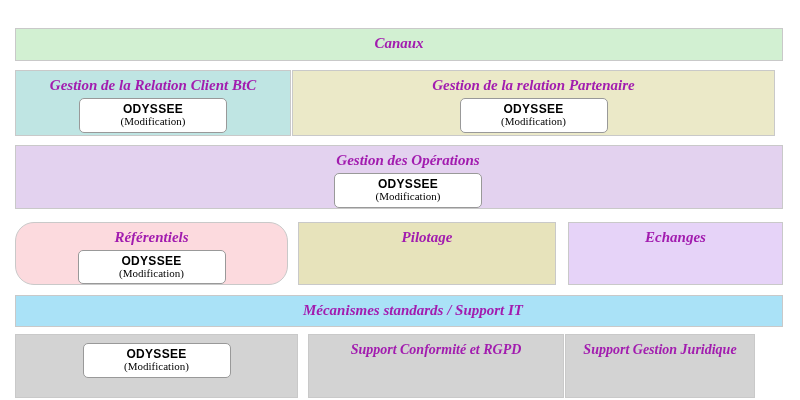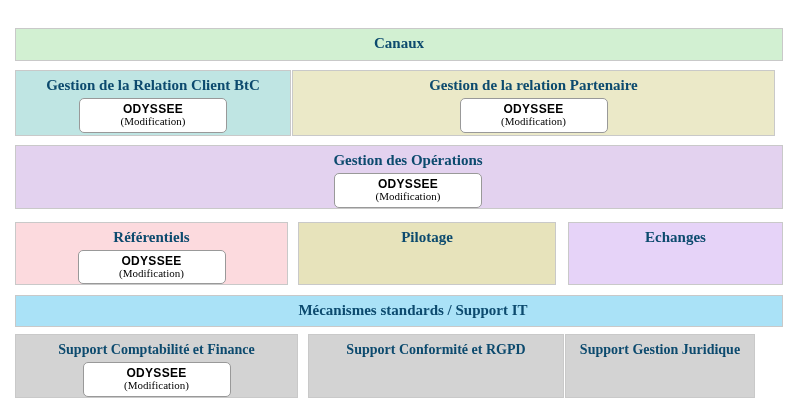--- a/index.html
+++ b/index.html
@@ -25,24 +25,25 @@
     border: 1px solid #c9c9c9;
     box-sizing: border-box;
     display: flex;
     flex-direction: column;
     align-items: center;
     padding-top: 5px;
   }
   .band-title {
     font-weight: bold;
     font-size: 15px;
-    color: #0c4a6e;
+    color: #a21caf;
     line-height: 19px;
     text-align: center;
     white-space: nowrap;
+    font-style: italic;
   }
   .band-title.sm {
     font-size: 14px;
   }
   
   .odyssee {
     margin-top: 3px;
     background: #ffffff;
     border: 1px solid #999999;
     border-radius: 5px;
@@ -66,21 +67,21 @@
     font-family: "Liberation Serif", "DejaVu Serif", serif;
     font-size: 11px;
     color: #000000;
   }
 
   
   #row-canaux      { left: 15px;  top: 28px;  width: 768px; height: 33px; }
   #row-grc         { left: 15px;  top: 70px;  width: 276px; height: 66px; }
   #row-grp         { left: 292px; top: 70px;  width: 483px; height: 66px; }
   #row-operations  { left: 15px;  top: 145px; width: 768px; height: 64px; padding-left: 18px; }
-  #row-referentiels{ left: 15px;  top: 222px; width: 273px; height: 63px; }
+  #row-referentiels{ left: 15px;  top: 222px; width: 273px; height: 63px; border-radius: 19px; }
   #row-pilotage    { left: 298px; top: 222px; width: 258px; height: 63px; }
   #row-echanges    { left: 568px; top: 222px; width: 215px; height: 63px; }
   #row-meca        { left: 15px;  top: 295px; width: 768px; height: 32px; padding-left: 28px; }
   #row-compta      { left: 15px;  top: 334px; width: 283px; height: 64px; }
   #row-conformite  { left: 308px; top: 334px; width: 256px; height: 64px; }
   #row-juridique   { left: 565px; top: 334px; width: 190px; height: 64px; }
 </style>
 </head>
 <body>
 
@@ -128,21 +129,20 @@
 
   <div class="band" id="row-echanges" style="background: rgb(230, 211, 248);">
     <div class="band-title">Echanges</div>
   </div>
 
   <div class="band" id="row-meca" style="background: rgb(170, 226, 247);">
     <div class="band-title">Mécanismes standards / Support IT</div>
   </div>
 
   <div class="band" id="row-compta" style="background: rgb(211, 211, 211);">
-    <div class="band-title sm">Support Comptabilité et Finance</div>
     <div class="odyssee">
       <div class="o-name">ODYSSEE</div>
       <div class="o-sub">(Modification)</div>
     </div>
   </div>
 
   <div class="band" id="row-conformite" style="background: rgb(211, 211, 211);">
     <div class="band-title sm">Support Conformité et RGPD</div>
   </div>
 

